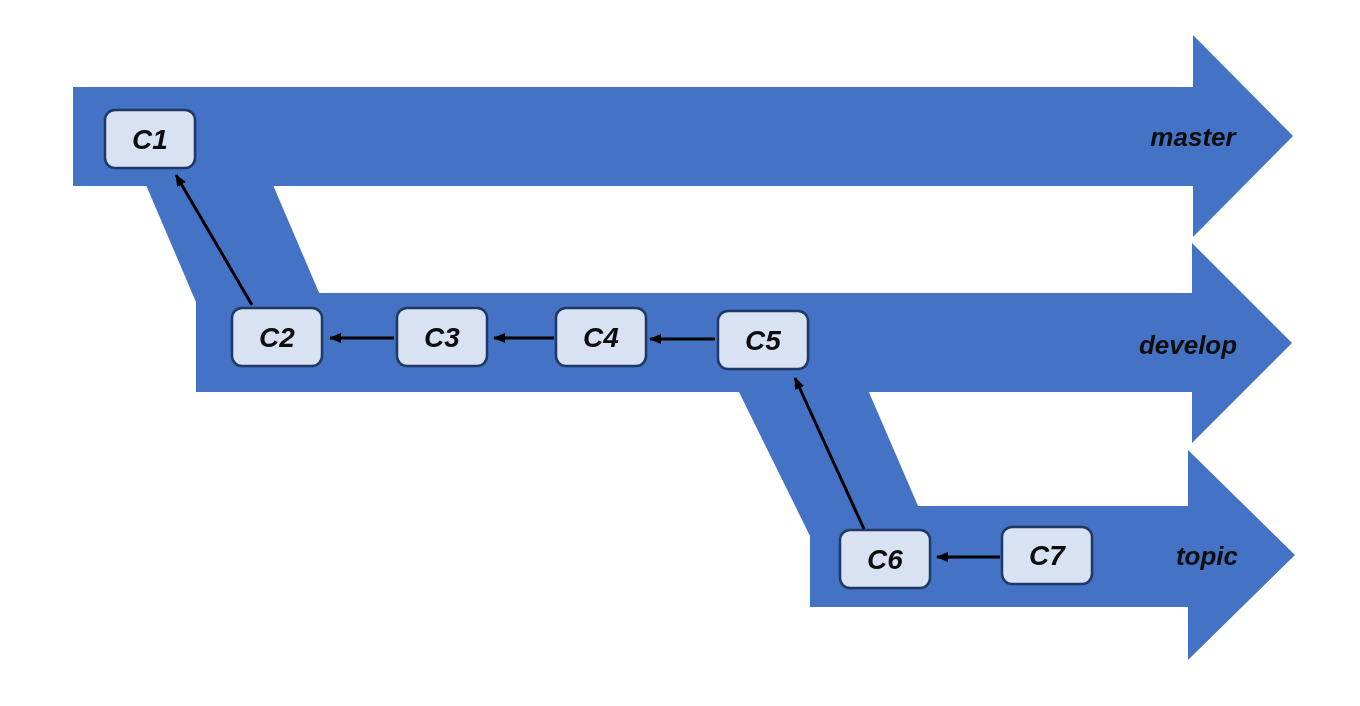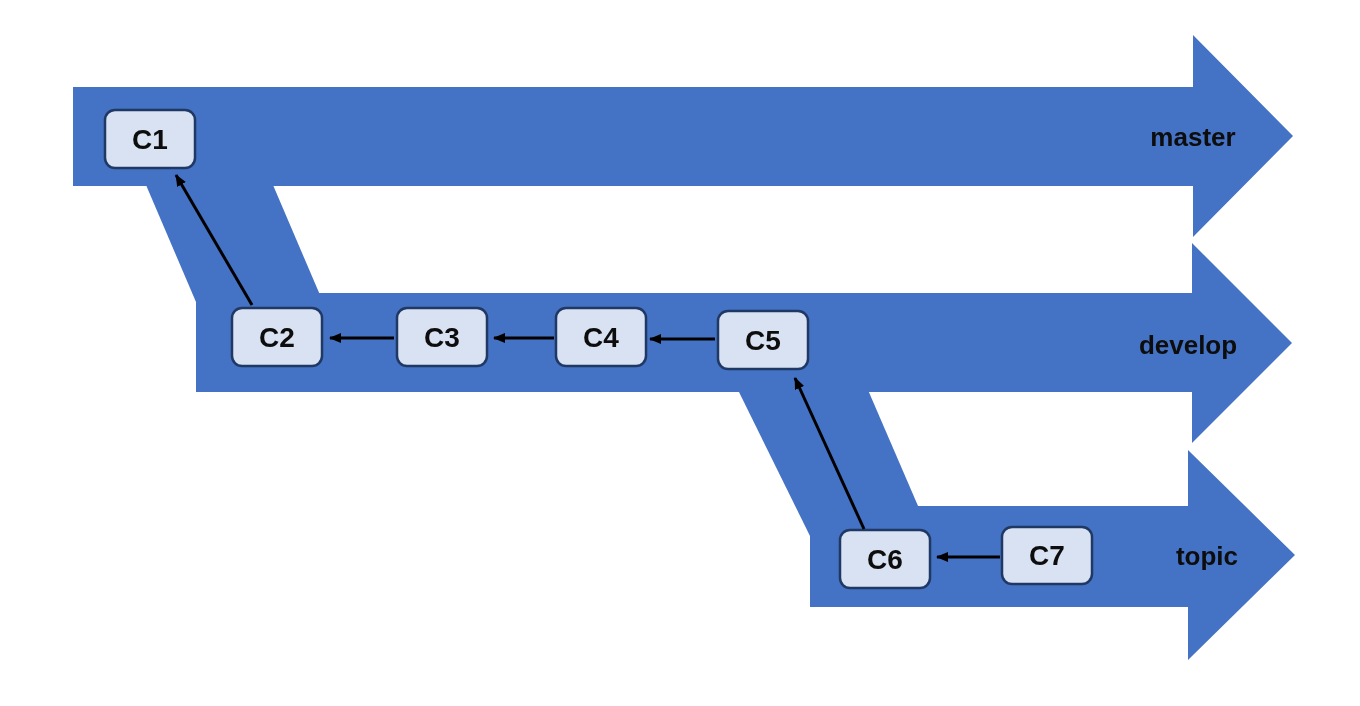--- a/index.html
+++ b/index.html
@@ -10,21 +10,21 @@
     --color-arrow:#000000;
     --color-label:#0D0D0D;
   }
   html,body{
     margin:0;padding:0;
     width:1360px;height:706px;
     background:var(--color-background);
     font-family:"Liberation Sans", sans-serif;
     overflow:hidden;
   }
-  .stage{position:relative;width:1360px;height:558px;}
+  .stage{position:relative;width:1360px;height:558px;font-style:italic;}
   svg{position:absolute;left:0;top:0;}
   .band{fill:var(--color-band);stroke:none;}
   .commit-box{
     fill:var(--color-node_fill);
     stroke:var(--color-node_border);
     stroke-width:2.5px;
   }
   .commit-label{
     fill:var(--color-label);
     font-size:28px;

